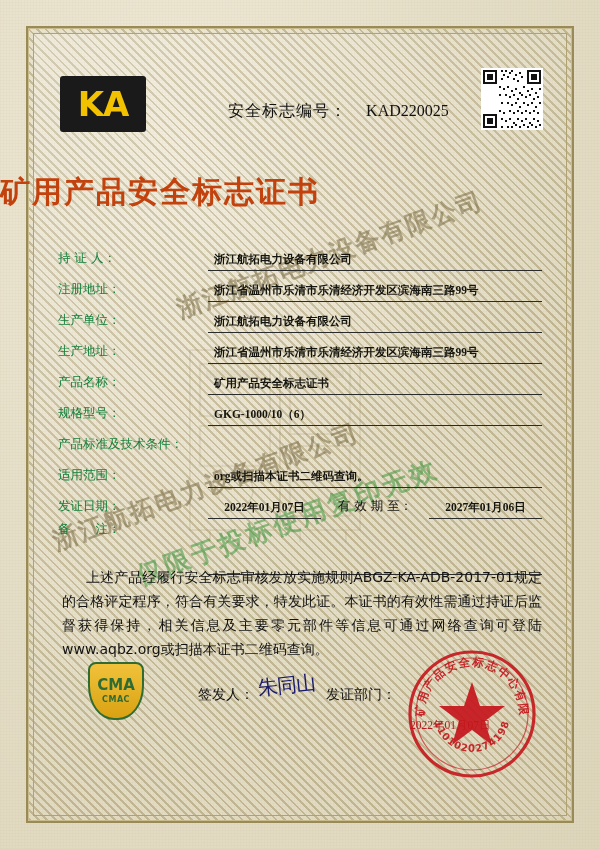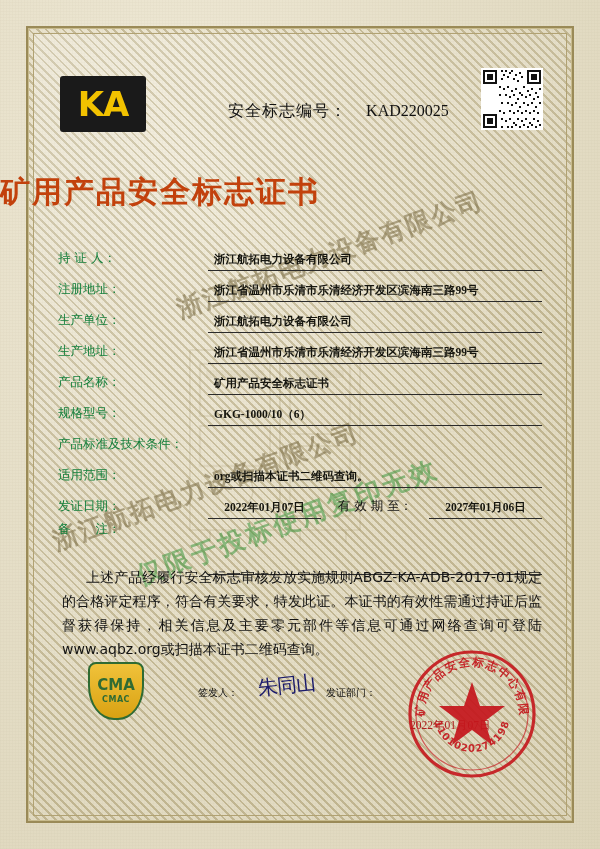--- a/index.html
+++ b/index.html
@@ -226,21 +226,21 @@
   
   .sign-row {
     position: absolute;
     left: 58px;
     right: 58px;
     top: 676px;
     height: 40px;
   }
   .sign-label {
     position: absolute;
-    font-size: 10px;
+    font-size: 14px;
     color: #111;
   }
   .sign-label.a { left: 140px; top: 10px; }
   .sign-label.b { left: 268px; top: 10px; }
   .sign-script {
     position: absolute;
     left: 200px;
     top: -4px;
     font-family: "Liberation Serif", serif;
     font-size: 20px;

